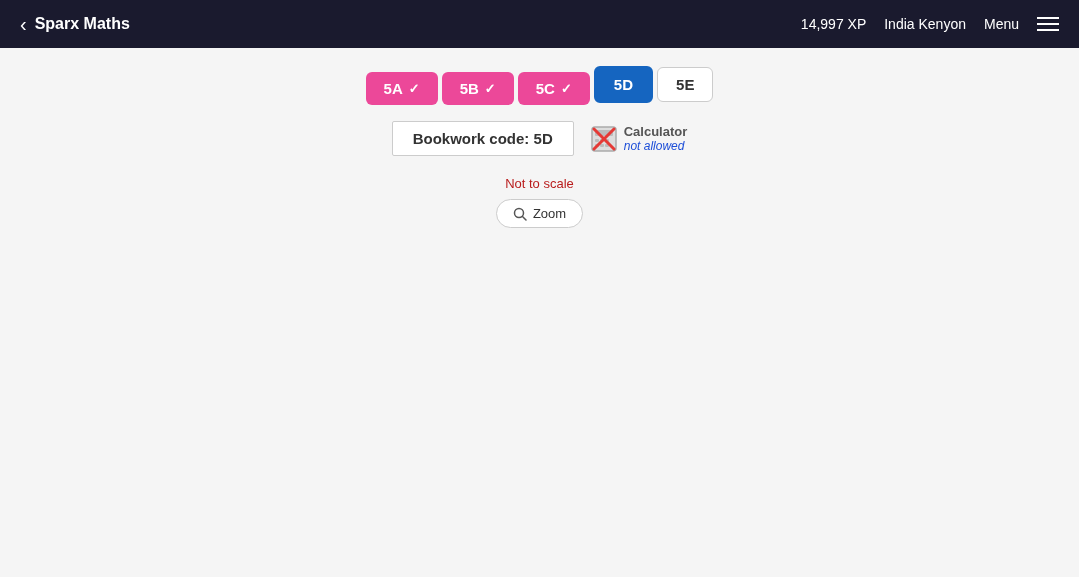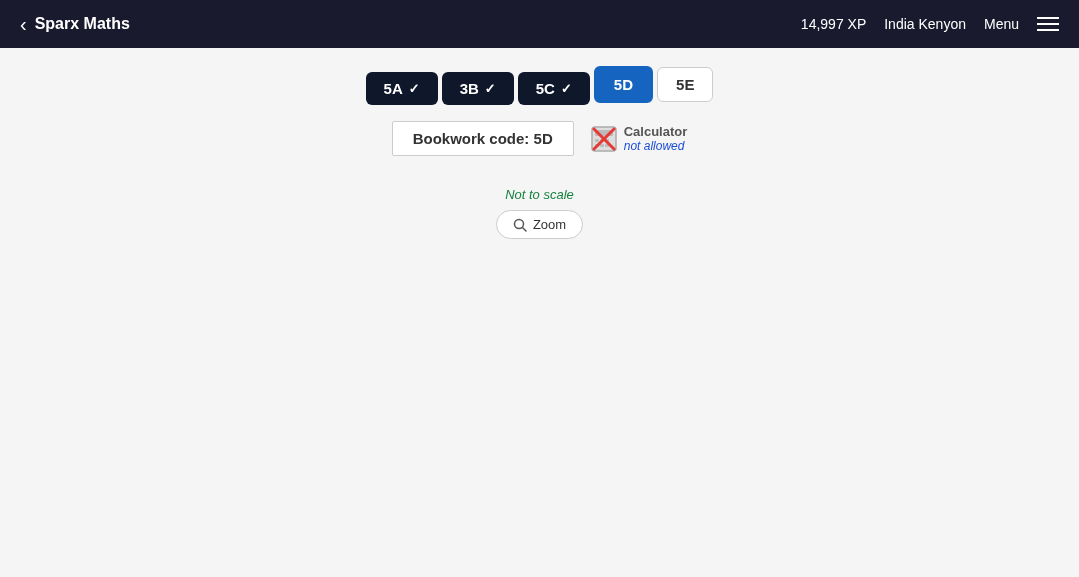--- a/index.html
+++ b/index.html
@@ -80,21 +80,21 @@
       font-size: 15px;
       font-weight: 600;
       cursor: pointer;
       display: flex;
       align-items: center;
       gap: 6px;
       background: transparent;
       border: none;
     }
     .tab-completed {
-      background: #0f172a;
+      background: #ec4899;
       color: white;
       margin-top: 8px;
     }
     .tab-active {
       background: #1565c0;
       color: white;
       border: 2px solid #1565c0;
     }
     .tab-inactive {
       background: white;
@@ -154,23 +154,22 @@
     }
     .shape-svg-wrapper {
       position: relative;
       width: 380px;
       height: 220px;
     }
 
     
     .not-to-scale {
       font-size: 13px;
-      color: #15803d;
-      margin-top: 11px;
-      font-style: italic;
+      color: #b91c1c;
+      margin-top: 0;
     }
 
     
     .zoom-btn {
       display: flex;
       align-items: center;
       gap: 6px;
       background: white;
       border: 1px solid #ccc;
       border-radius: 20px;
@@ -202,21 +201,21 @@
 </div>
 
 <div class="main-content">
 
   <div class="tab-row">
     <button class="tab tab-completed">
       <span>5A</span>
       <span class="checkmark">✓</span>
     </button>
     <button class="tab tab-completed">
-      <span>3B</span>
+      <span>5B</span>
       <span class="checkmark">✓</span>
     </button>
     <button class="tab tab-completed">
       <span>5C</span>
       <span class="checkmark">✓</span>
     </button>
     <button class="tab tab-active">
       <span>5D</span>
     </button>
     <button class="tab tab-inactive">

